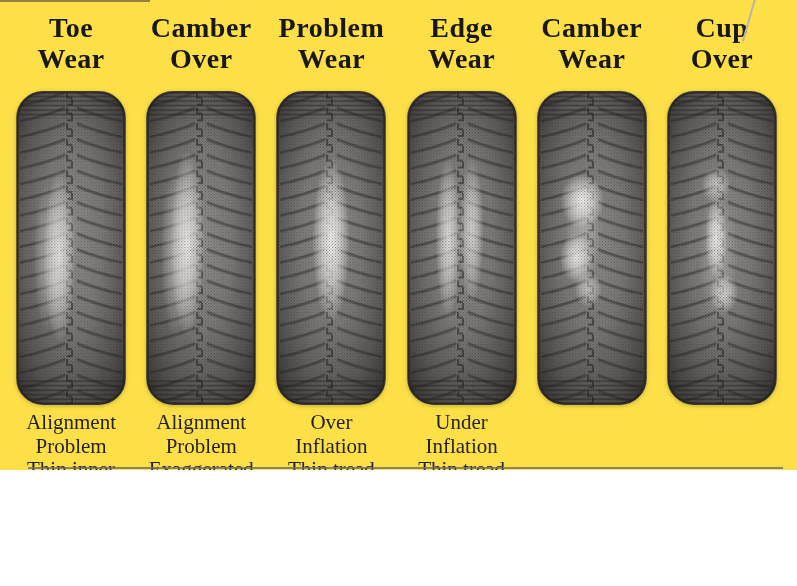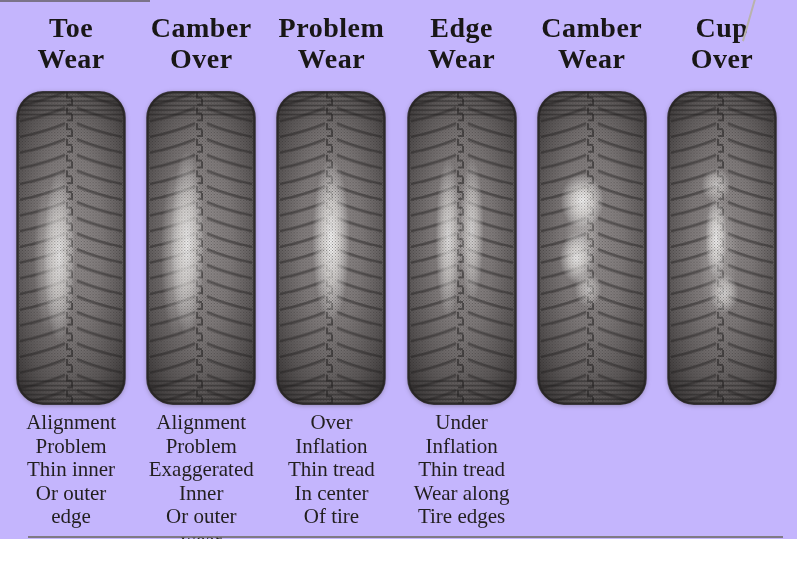--- a/index.html
+++ b/index.html
@@ -1,18 +1,18 @@
 <!DOCTYPE html>
 <html><head>
 <meta charset="utf-8">
 <style>
   html,body{margin:0;padding:0;}
   .wrap{
-    width:797px;height:539px;position:relative;overflow:hidden;
-    background:#c4b5fd;
+    width:797px;height:470px;position:relative;overflow:hidden;
+    background:#fde047;
     font-family:"Liberation Serif", serif;
   }
   .columns{
     display:flex;
     padding:0 10px 0 6px;
   }
   .col{
     flex:1 1 0;
     display:flex;flex-direction:column;align-items:center;
   }

